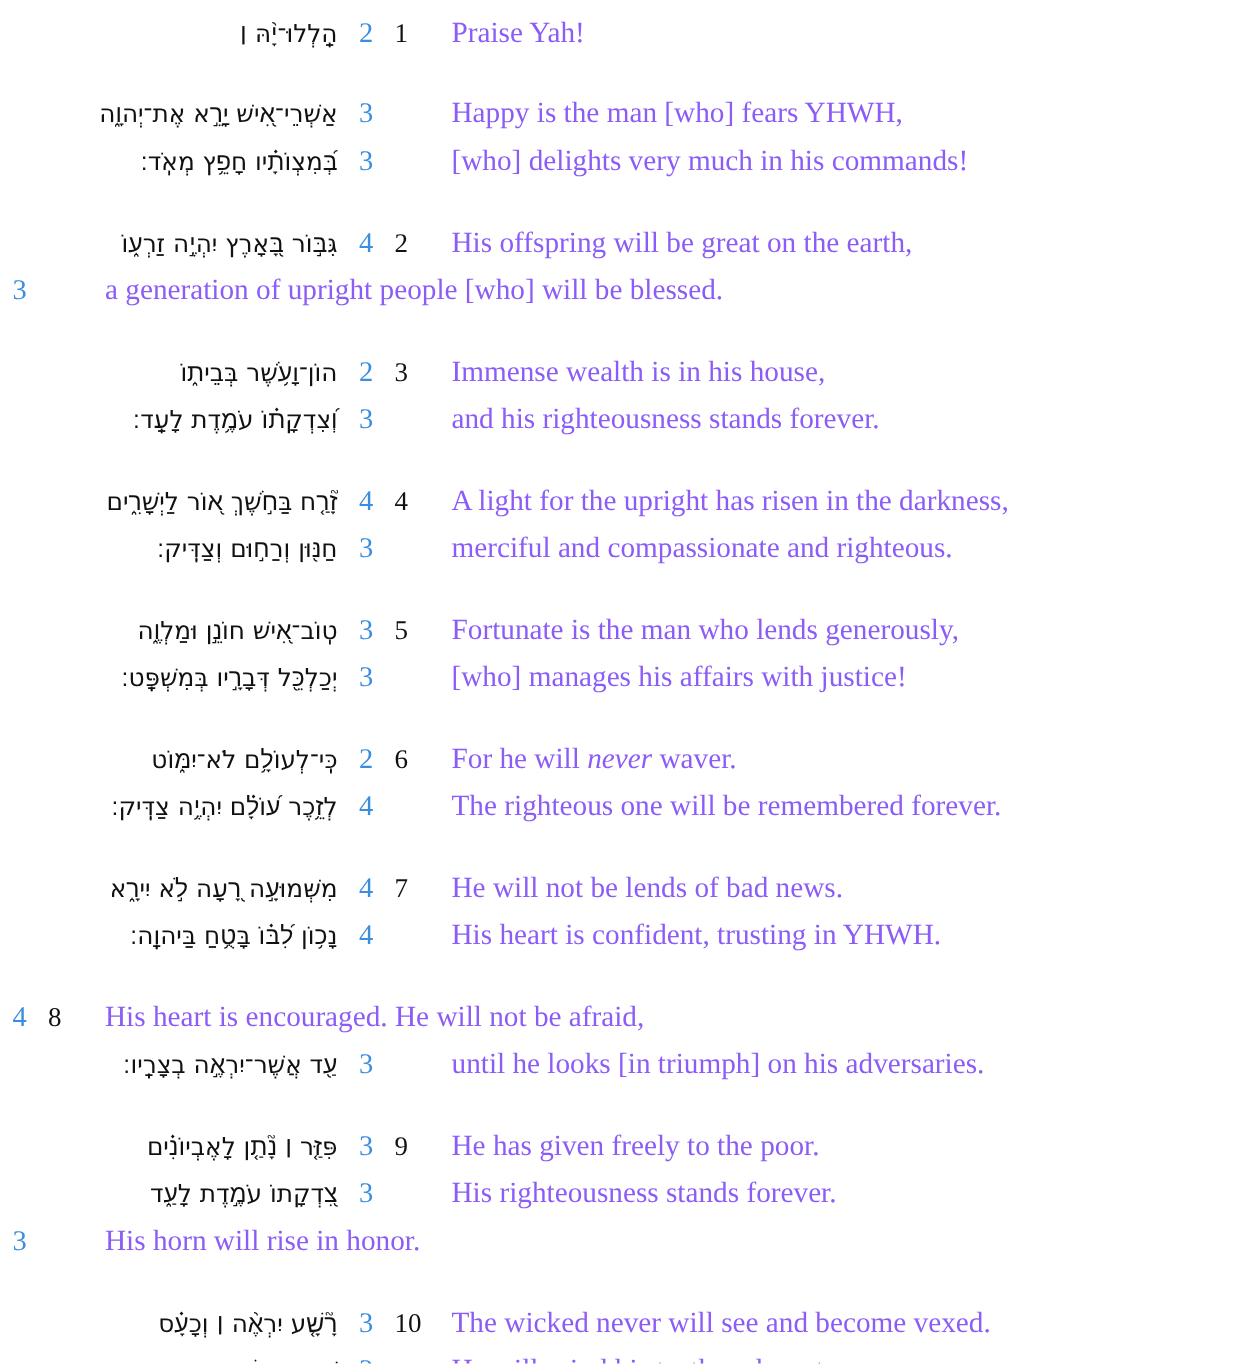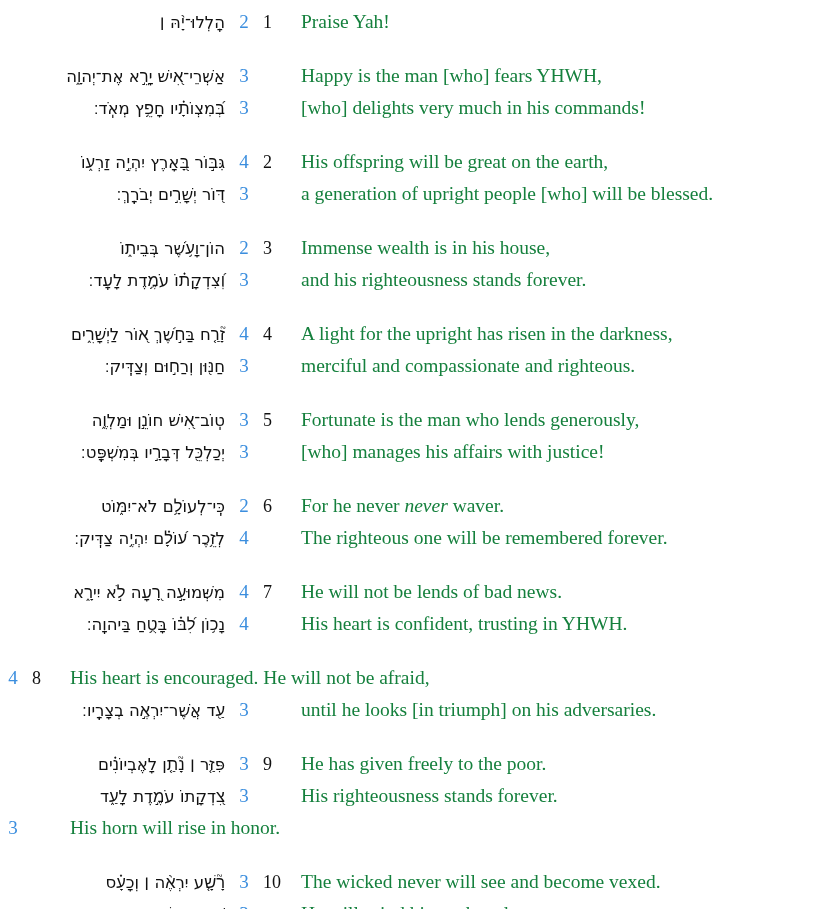--- a/index.html
+++ b/index.html
@@ -80,21 +80,21 @@
     font-size: 18px;
     line-height: 30px;
     font-family: "Liberation Serif", serif;
   }
 
   
   .eng {
     flex: 1 1 auto;
     box-sizing: border-box;
     padding-left: 4px;
-    color: #15803d;
+    color: #8b5cf6;
     font-size: 19.5px;
     line-height: 30px;
     font-family: "Liberation Serif", "DejaVu Serif", serif;
     white-space: nowrap;
   }
   .eng i { font-style: italic; }
 </style>
 </head>
 <body>
 
@@ -125,21 +125,20 @@
   </div>
 
   <div class="stanza">
     <div class="line">
       <div class="heb">גִּבּ֣וֹר בָּ֭אָרֶץ יִהְיֶ֣ה זַרְע֑וֹ</div>
       <div class="acc">4</div>
       <div class="vnum">2</div>
       <div class="eng">His offspring will be great on the earth,</div>
     </div>
     <div class="line">
-      <div class="heb">דּ֭וֹר יְשָׁרִ֣ים יְבֹרָֽךְ׃</div>
       <div class="acc">3</div>
       <div class="vnum"></div>
       <div class="eng">a generation of upright people [who] will be blessed.</div>
     </div>
   </div>
 
   <div class="stanza">
     <div class="line">
       <div class="heb">הוֹן־וָעֹ֥שֶׁר בְּבֵית֑וֹ</div>
       <div class="acc">2</div>
@@ -182,21 +181,21 @@
       <div class="vnum"></div>
       <div class="eng">[who] manages his affairs with justice!</div>
     </div>
   </div>
 
   <div class="stanza">
     <div class="line">
       <div class="heb">כִּֽי־לְעוֹלָ֥ם לֹא־יִמּ֑וֹט</div>
       <div class="acc">2</div>
       <div class="vnum">6</div>
-      <div class="eng"><span>For he never </span><i>never</i><span> waver.</span></div>
+      <div class="eng"><span>For he will </span><i>never</i><span> waver.</span></div>
     </div>
     <div class="line">
       <div class="heb">לְזֵ֥כֶר ע֝וֹלָ֗ם יִהְיֶ֥ה צַדִּֽיק׃</div>
       <div class="acc">4</div>
       <div class="vnum"></div>
       <div class="eng">The righteous one will be remembered forever.</div>
     </div>
   </div>
 
   <div class="stanza">

